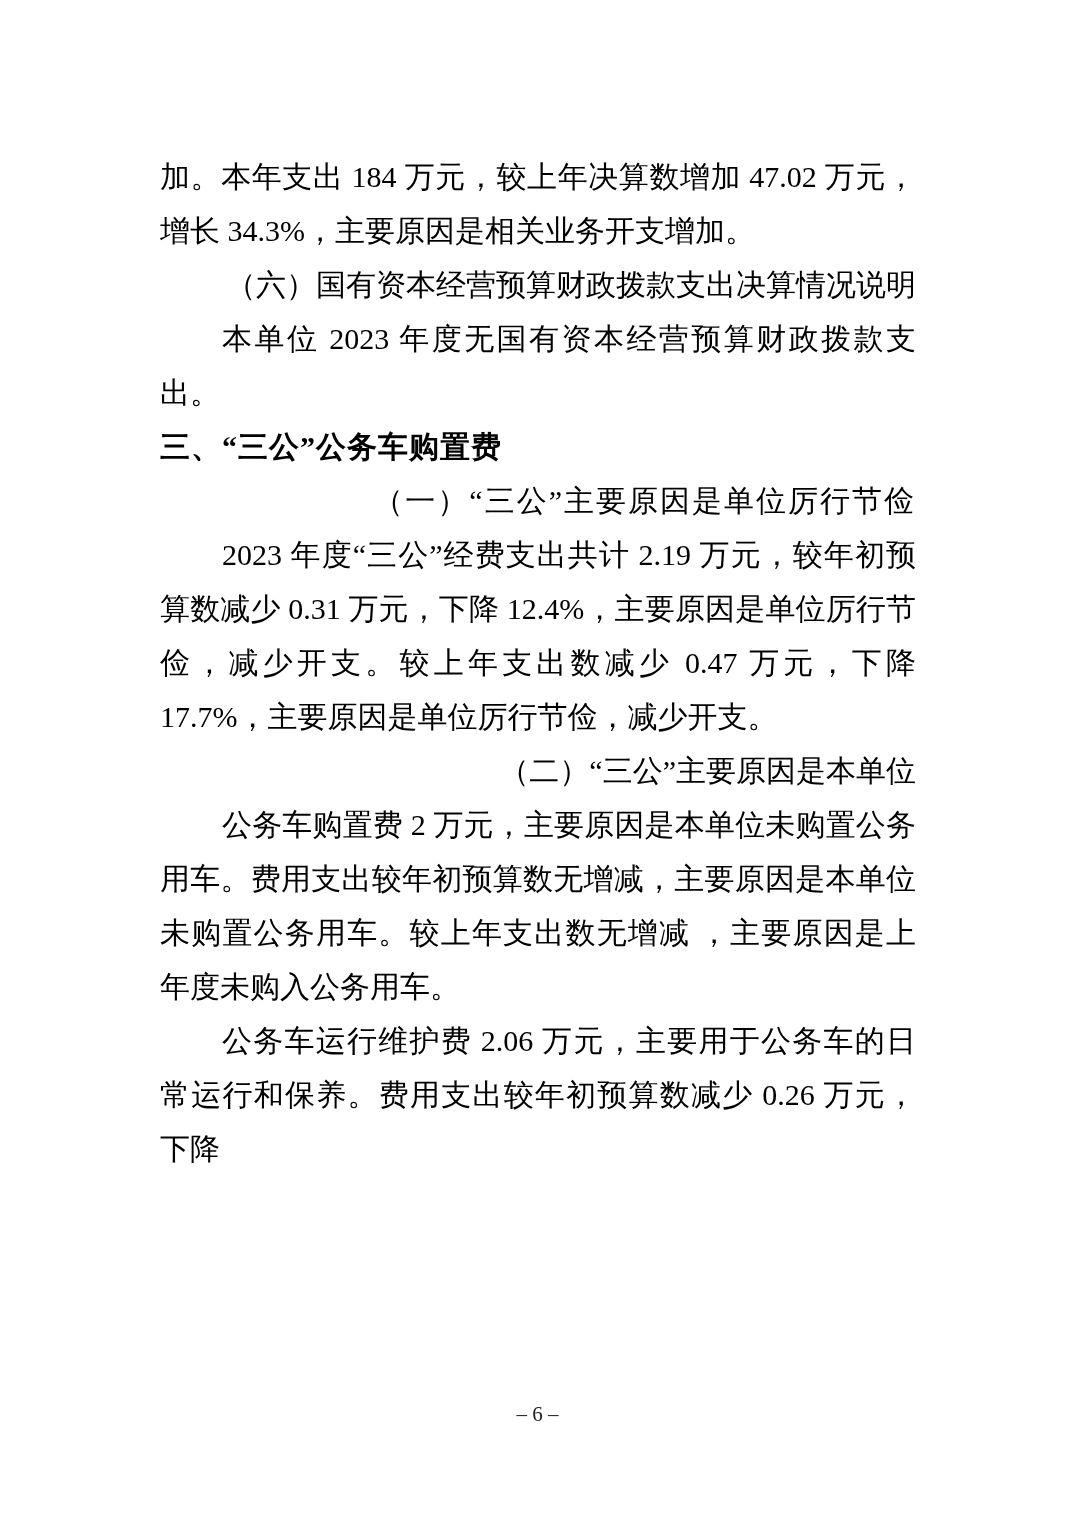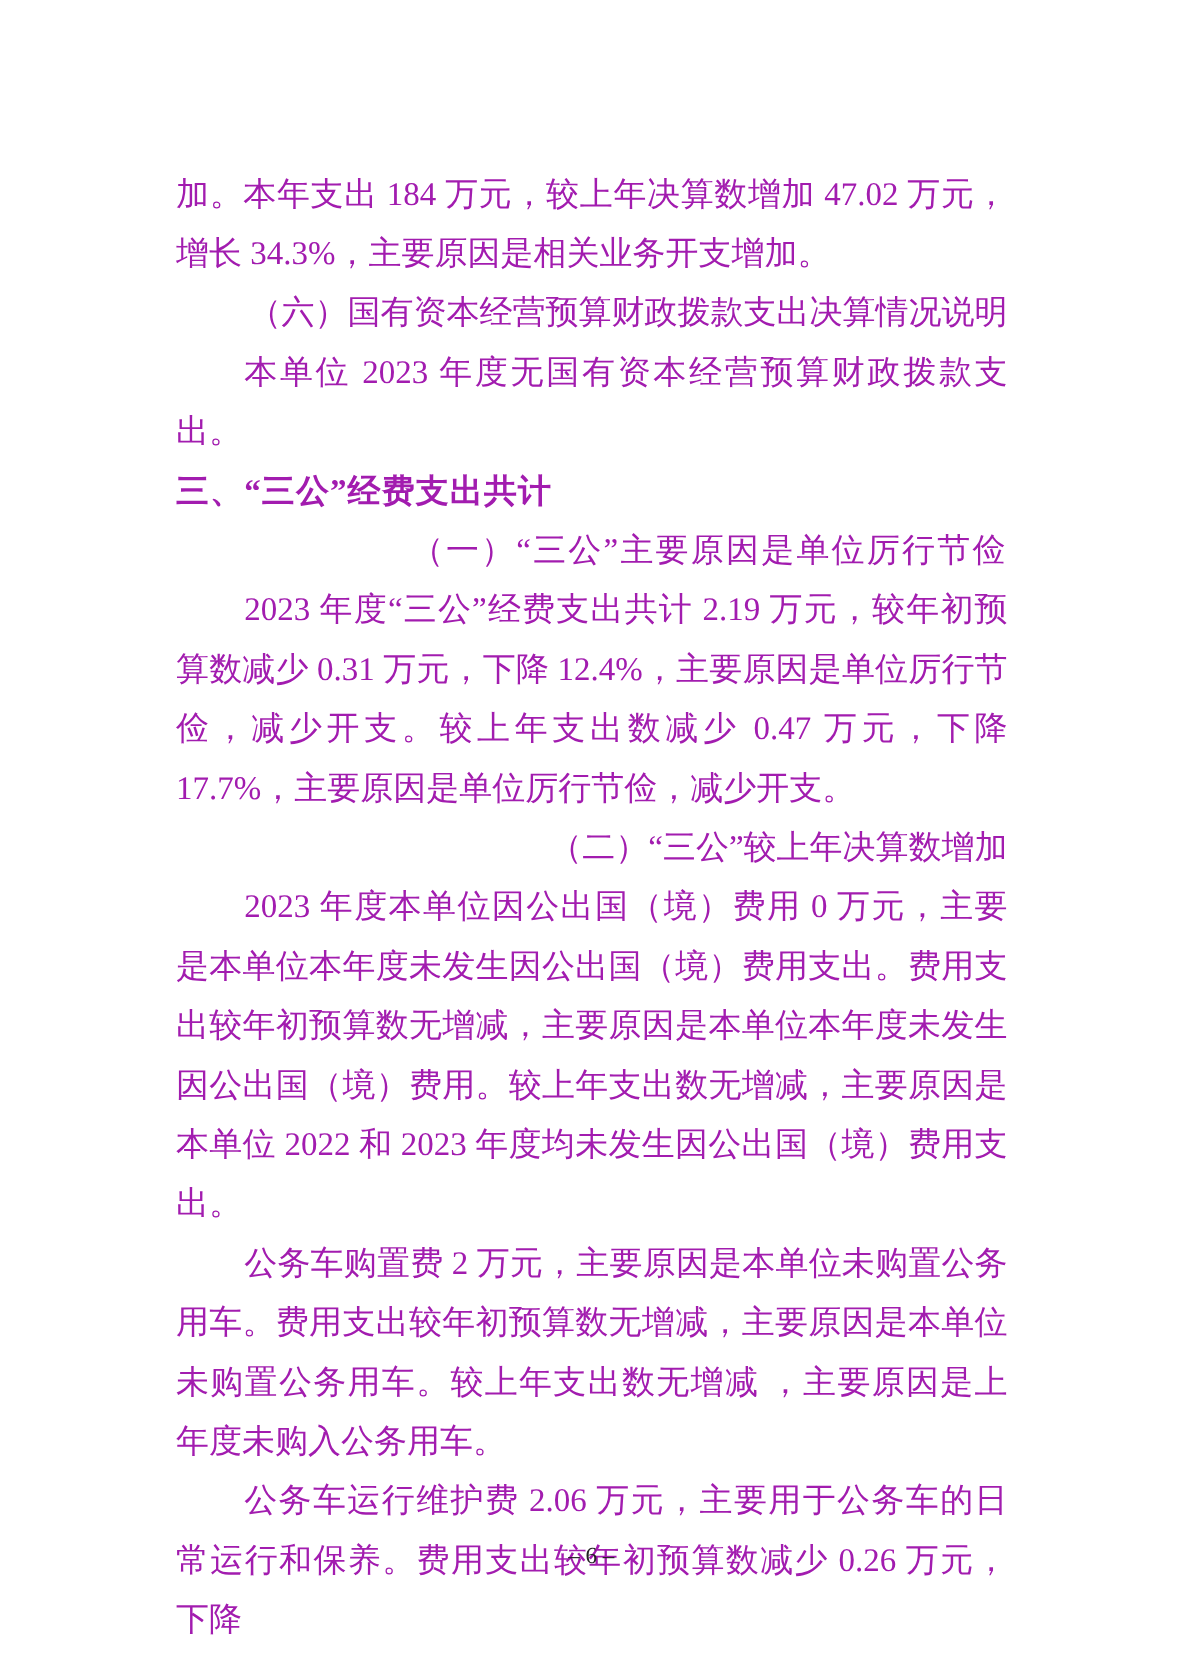--- a/index.html
+++ b/index.html
@@ -19,21 +19,21 @@
     position: absolute;
     left: 160px;
     top: 150px;
     width: 756px;
   }
   .doc-content p, .doc-content h2 {
     margin: 0;
     font-family: "Liberation Serif", "DejaVu Serif", serif;
     font-size: 30px;
     line-height: 54px;
-    color: #a21caf;
+    color: #000000;
   }
   .body-text {
     text-align: justify;
   }
   .indent {
     text-indent: 62px;
   }
   .continuation {
     text-indent: 0;
   }
@@ -68,22 +68,21 @@
   }
 </style>
 </head>
 <body>
 
 <div class="page">
   <div class="doc-content">
     <p class="body-text continuation">加。本年支出 184 万元，较上年决算数增加 47.02 万元，增长 34.3%，主要原因是相关业务开支增加。</p>
     <p class="sub-heading">（六）国有资本经营预算财政拨款支出决算情况说明</p>
     <p class="body-text indent mt4">本单位 2023 年度无国有资本经营预算财政拨款支出。</p>
-    <h2 class="section-heading mt8">三、“三公”经费支出共计</h2>
+    <h2 class="section-heading mt8">三、“三公”公务车购置费</h2>
     <p class="sub-heading spaced mt24">（一）“三公”主要原因是单位厉行节俭</p>
     <p class="body-text indent mt16">2023 年度“三公”经费支出共计 2.19 万元，较年初预算数减少 0.31 万元，下降 12.4%，主要原因是单位厉行节俭，减少开支。较上年支出数减少 0.47 万元，下降 17.7%，主要原因是单位厉行节俭，减少开支。</p>
-    <p class="sub-heading">（二）“三公”较上年决算数增加</p>
-    <p class="body-text indent mt10">2023 年度本单位因公出国（境）费用 0 万元，主要是本单位本年度未发生因公出国（境）费用支出。费用支出较年初预算数无增减，主要原因是本单位本年度未发生因公出国（境）费用。较上年支出数无增减，主要原因是本单位 2022 和 2023 年度均未发生因公出国（境）费用支出。</p>
+    <p class="sub-heading">（二）“三公”主要原因是本单位</p>
     <p class="body-text indent">公务车购置费 2 万元，主要原因是本单位未购置公务用车。费用支出较年初预算数无增减，主要原因是本单位未购置公务用车。较上年支出数无增减 ，主要原因是上年度未购入公务用车。</p>
     <p class="body-text indent">公务车运行维护费 2.06 万元，主要用于公务车的日常运行和保养。费用支出较年初预算数减少 0.26 万元，下降</p>
   </div>
   <div class="page-footer">– 6 –</div>
 </div>
 
 </body></html>

